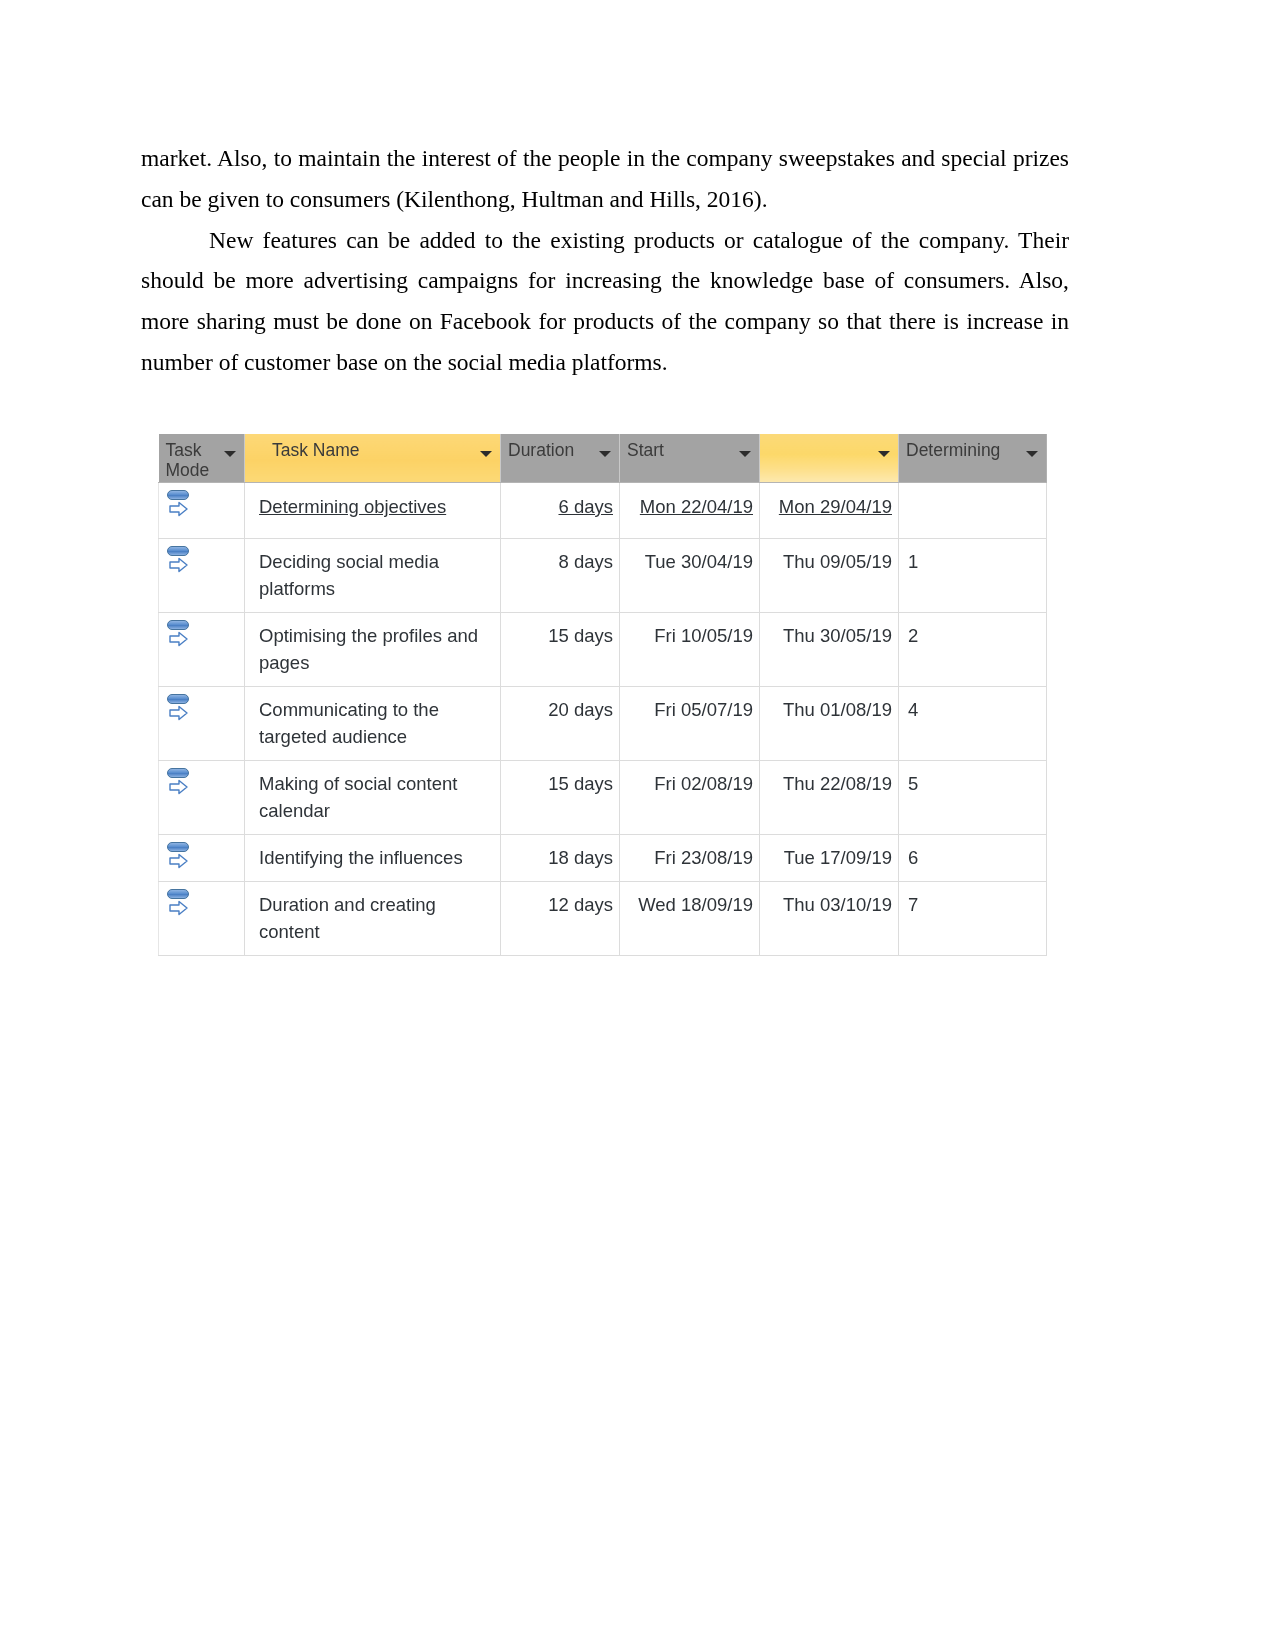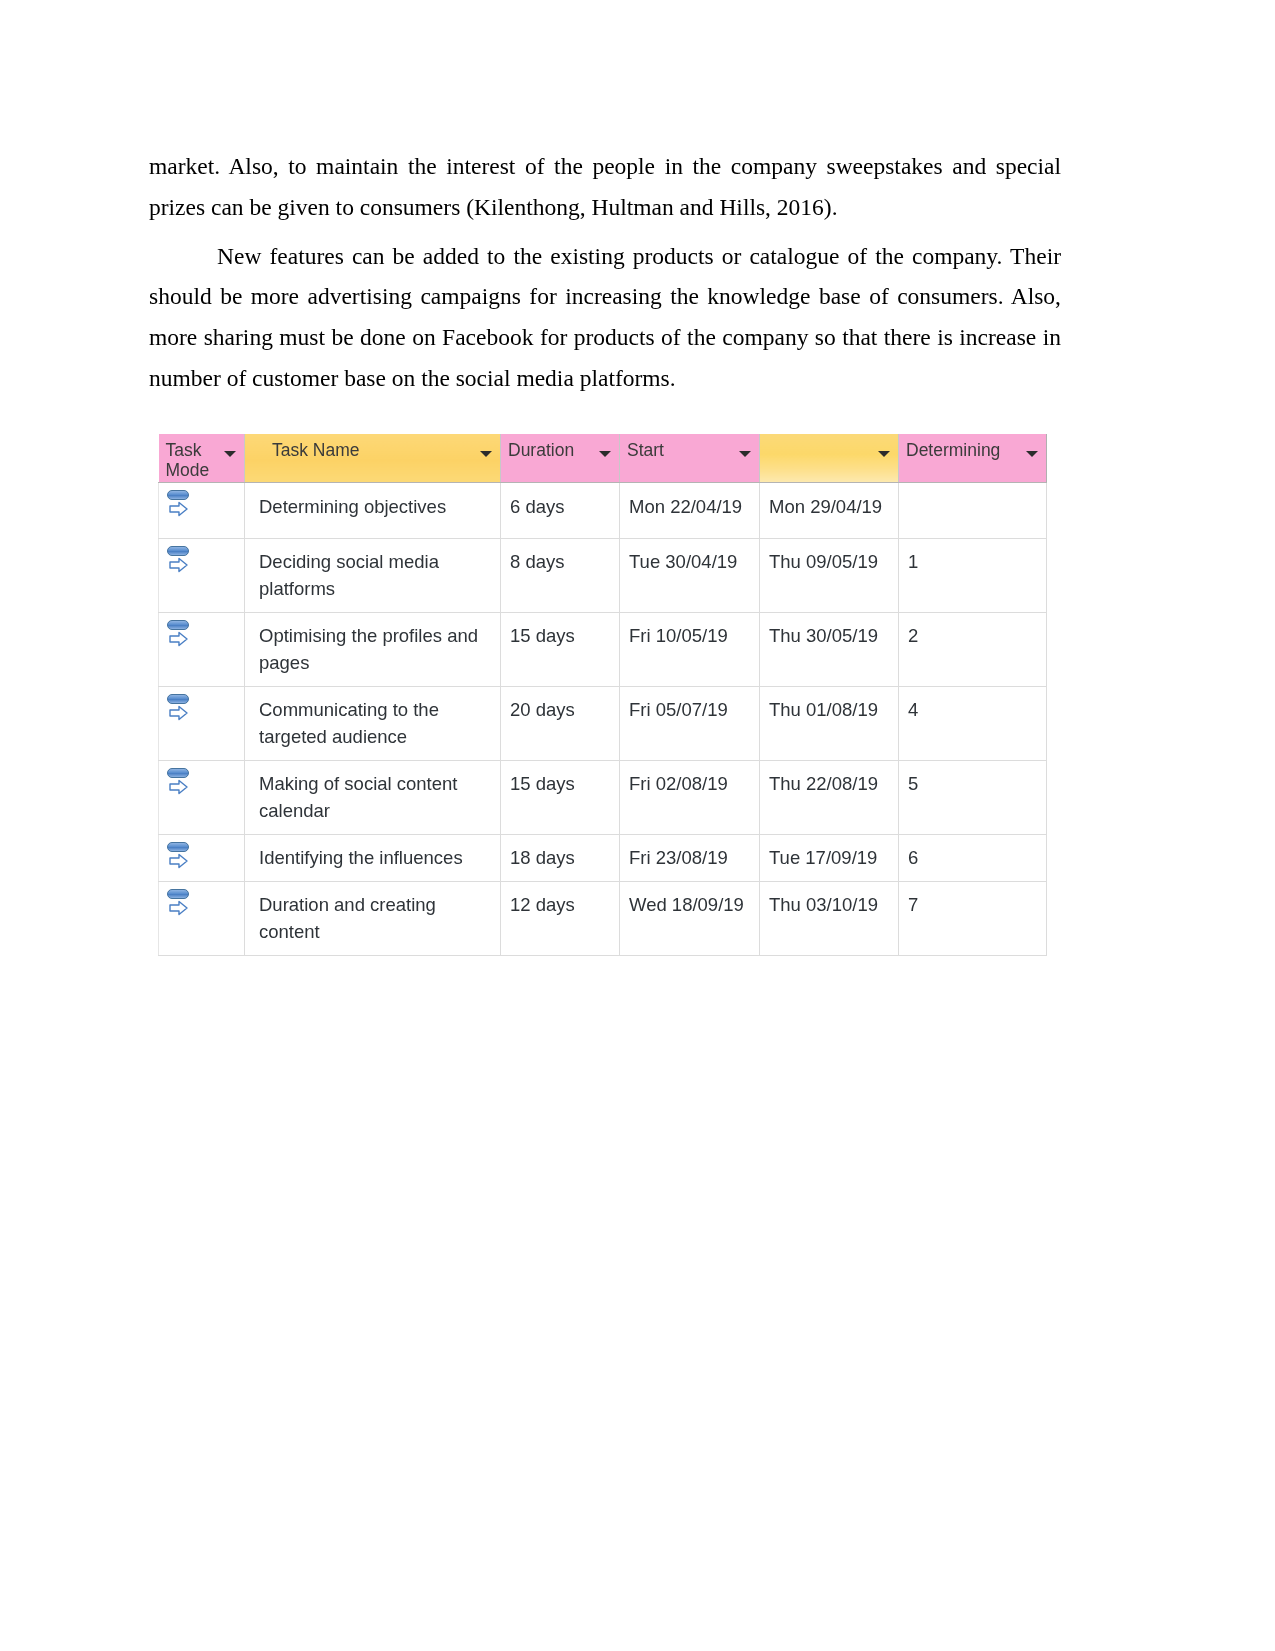--- a/index.html
+++ b/index.html
@@ -28,21 +28,21 @@
     top: 138px;
     width: 928px;
   }
   .para {
     font-family: "Liberation Serif", serif;
     font-size: 23.5px;
     line-height: 40.8px;
     color: #000000;
     text-align: justify;
     text-justify: inter-word;
-    margin: 8px;
+    margin: 0;
   }
   .para.indent {
     text-indent: 68px;
   }
 
   
   .project-grid {
     position: absolute;
     left: 158px;
     top: 434px;
@@ -67,21 +67,21 @@
   col.c-finish { width: 139px; }
   col.c-pred   { width: 148px; }
 
   
   thead th {
     height: 48px;
     padding: 0;
     margin: 0;
     border-right: 1px solid #c8c8c8;
     border-bottom: 1px solid #b4b4b4;
-    background: #f9a8d4;
+    background: #a3a3a3;
     vertical-align: top;
     position: relative;
     font-weight: normal;
   }
   thead th.hl {
     background: linear-gradient(to bottom, #fbd978 0%, #fcd869 42%, #fddf88 72%, #fde9ae 100%);
   }
   thead th.hl-name {
     background: linear-gradient(to bottom, #fdd877 0%, #fcd265 55%, #fcd976 100%);
     padding-left: 20px;
@@ -125,21 +125,21 @@
   .cell {
     display: block;
     padding: 8px 6px 8px 9px;
     font-size: 18.5px;
     line-height: 27px;
     color: #2e3338;
     font-family: "Liberation Sans", sans-serif;
     word-wrap: break-word;
   }
   .cell.name { padding-left: 14px; }
-  .cell.nowrap { white-space: nowrap; }
+  .cell.nowrap { white-space: nowrap; text-align: right; }
 
   
   .mode-cell { position: relative; }
   .mode-icon {
     position: relative;
     display: block;
     width: 30px;
     height: 30px;
     margin: 7px 0 0 7px;
   }
@@ -154,21 +154,21 @@
     border: 1px solid #46749f;
     box-sizing: border-box;
   }
   .mode-arrow {
     position: absolute;
     left: 3px;
     top: 11px;
   }
 
   
-  tr.r-tall .cell   { padding-top: 10px; padding-bottom: 18px; }
+  tr.r-tall .cell   { padding-top: 10px; padding-bottom: 18px; text-decoration: underline; }
   tr.r-short .cell  { padding-top: 9px;  padding-bottom: 10px; }
 </style>
 </head>
 <body>
 
 <div class="page">
 
   <div class="prose">
     <p class="para">market. Also, to maintain the interest of the people in the company sweepstakes and special prizes can be given to consumers (Kilenthong,  Hultman and Hills,  2016).</p>
     <p class="para indent">New features can be added to the existing products or catalogue of the company. Their should be more advertising campaigns for increasing the knowledge base of consumers. Also, more sharing must be done on Facebook for products of the company so that there is increase in number of customer base on the social media platforms.</p>

